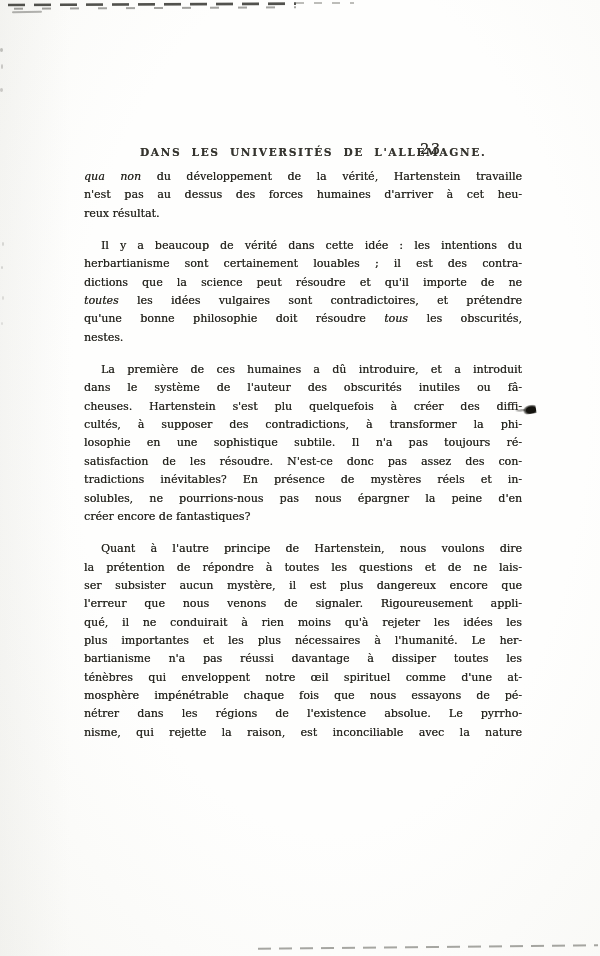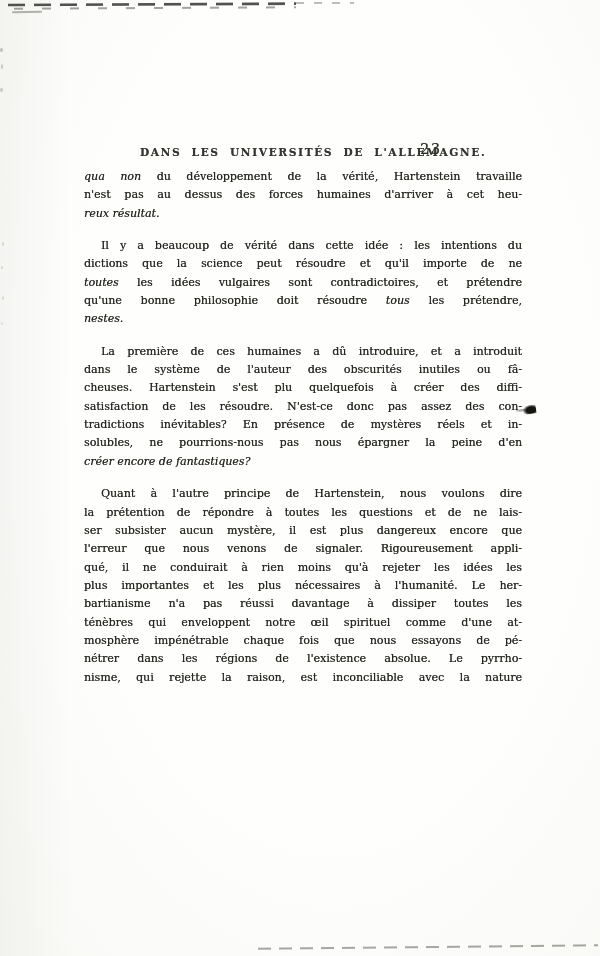--- a/index.html
+++ b/index.html
@@ -29,21 +29,21 @@
     font-size:11px;line-height:18.35px;color:#26251f;
     text-shadow:0.25px 0.25px 0.5px rgba(38,37,31,0.75);
   }
   .line{
     height:18.35px;overflow:visible;white-space:nowrap;
     text-align:justify;text-align-last:justify;
   }
   .line span,.line i{white-space:normal;}
   .line{white-space:normal;}
   .line.indent{text-indent:17px;margin-top:14px;}
-  .line.endline{text-align-last:left;font-style:italic;}
+  .line.endline{text-align-last:left;}
   
   .artifact{position:absolute;pointer-events:none;}
   .top-dashes{
     left:8px;top:3px;width:288px;height:6px;
     background:
       repeating-linear-gradient(90deg, rgba(52,52,47,0.85) 0 17px, rgba(52,52,47,0) 17px 26px) 0 0/100% 2.6px no-repeat,
       repeating-linear-gradient(90deg, rgba(52,52,47,0.45) 6px 15px, rgba(52,52,47,0) 15px 34px) 0 100%/100% 2px no-repeat;
     transform:rotate(-0.25deg);
   }
   .top-dashes-faint{
@@ -99,27 +99,30 @@
   <div class="artifact ink-smear"></div>
 
   <div class="running-head">DANS LES UNIVERSITÉS DE L'ALLEMAGNE.</div>
   <div class="page-number">23</div>
 
   <div class="text-block">
       <div class="line"><i>qua non</i><span> du développement de la vérité, Hartenstein travaille</span></div>
       <div class="line"><span>n'est pas au dessus des forces humaines d'arriver à cet heu-</span></div>
       <div class="line endline"><span>reux résultat.</span></div>
       <div class="line indent"><span>Il y a beaucoup de vérité dans cette idée : les intentions du</span></div>
+      <div class="line"><span>herbartianisme sont certainement louables ; il est des contra-</span></div>
       <div class="line"><span>dictions que la science peut résoudre et qu'il importe de ne</span></div>
       <div class="line"><i>toutes</i><span> les idées vulgaires sont contradictoires, et prétendre</span></div>
-      <div class="line"><span>qu'une bonne philosophie doit résoudre </span><i>tous</i><span> les prétendre,</span></div>
+      <div class="line"><span>qu'une bonne philosophie doit résoudre </span><i>tous</i><span> les obscurités,</span></div>
       <div class="line endline"><span>nestes.</span></div>
       <div class="line indent"><span>La première de ces humaines a dû introduire, et a introduit</span></div>
       <div class="line"><span>dans le système de l'auteur des obscurités inutiles ou fâ-</span></div>
       <div class="line"><span>cheuses. Hartenstein s'est plu quelquefois à créer des diffi-</span></div>
+      <div class="line"><span>cultés, à supposer des contradictions, à transformer la phi-</span></div>
+      <div class="line"><span>losophie en une sophistique subtile. Il n'a pas toujours ré-</span></div>
       <div class="line"><span>satisfaction de les résoudre. N'est-ce donc pas assez des con-</span></div>
       <div class="line"><span>tradictions inévitables? En présence de mystères réels et in-</span></div>
       <div class="line"><span>solubles, ne pourrions-nous pas nous épargner la peine d'en</span></div>
       <div class="line endline"><span>créer encore de fantastiques?</span></div>
       <div class="line indent"><span>Quant à l'autre principe de Hartenstein, nous voulons dire</span></div>
       <div class="line"><span>la prétention de répondre à toutes les questions et de ne lais-</span></div>
       <div class="line"><span>ser subsister aucun mystère, il est plus dangereux encore que</span></div>
       <div class="line"><span>l'erreur que nous venons de signaler. Rigoureusement appli-</span></div>
       <div class="line"><span>qué, il ne conduirait à rien moins qu'à rejeter les idées les</span></div>
       <div class="line"><span>plus importantes et les plus nécessaires à l'humanité. Le her-</span></div>

